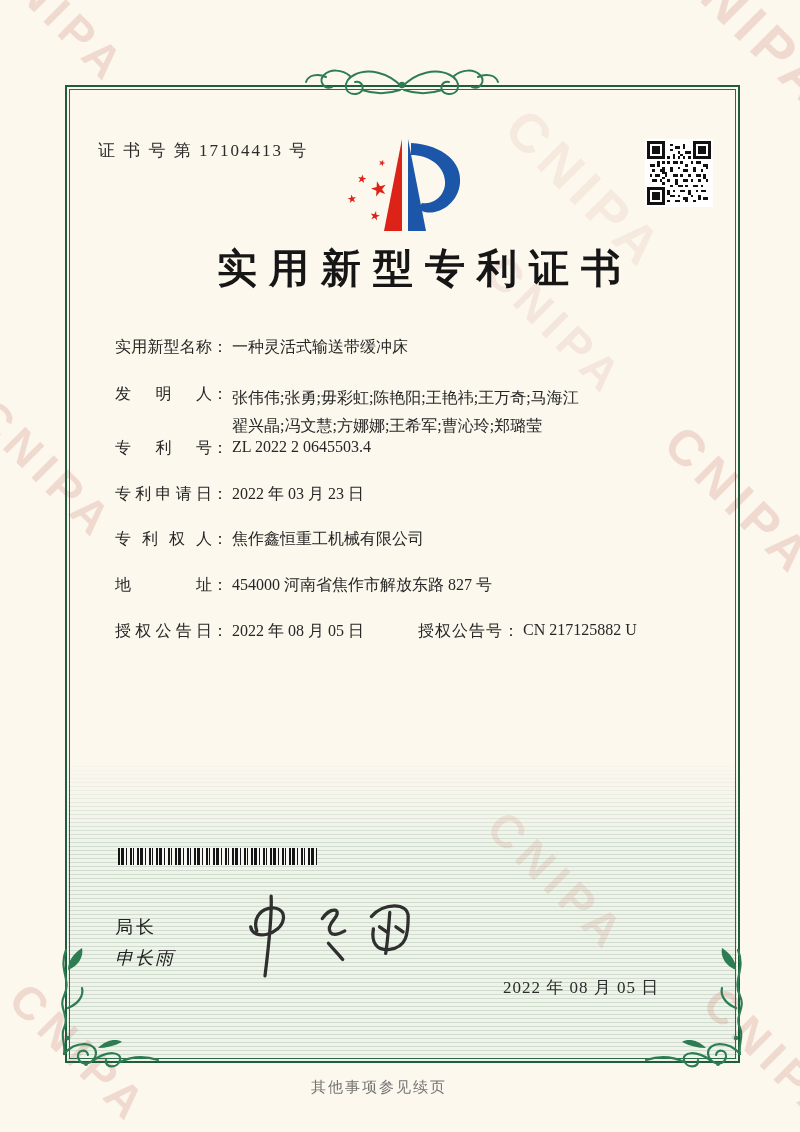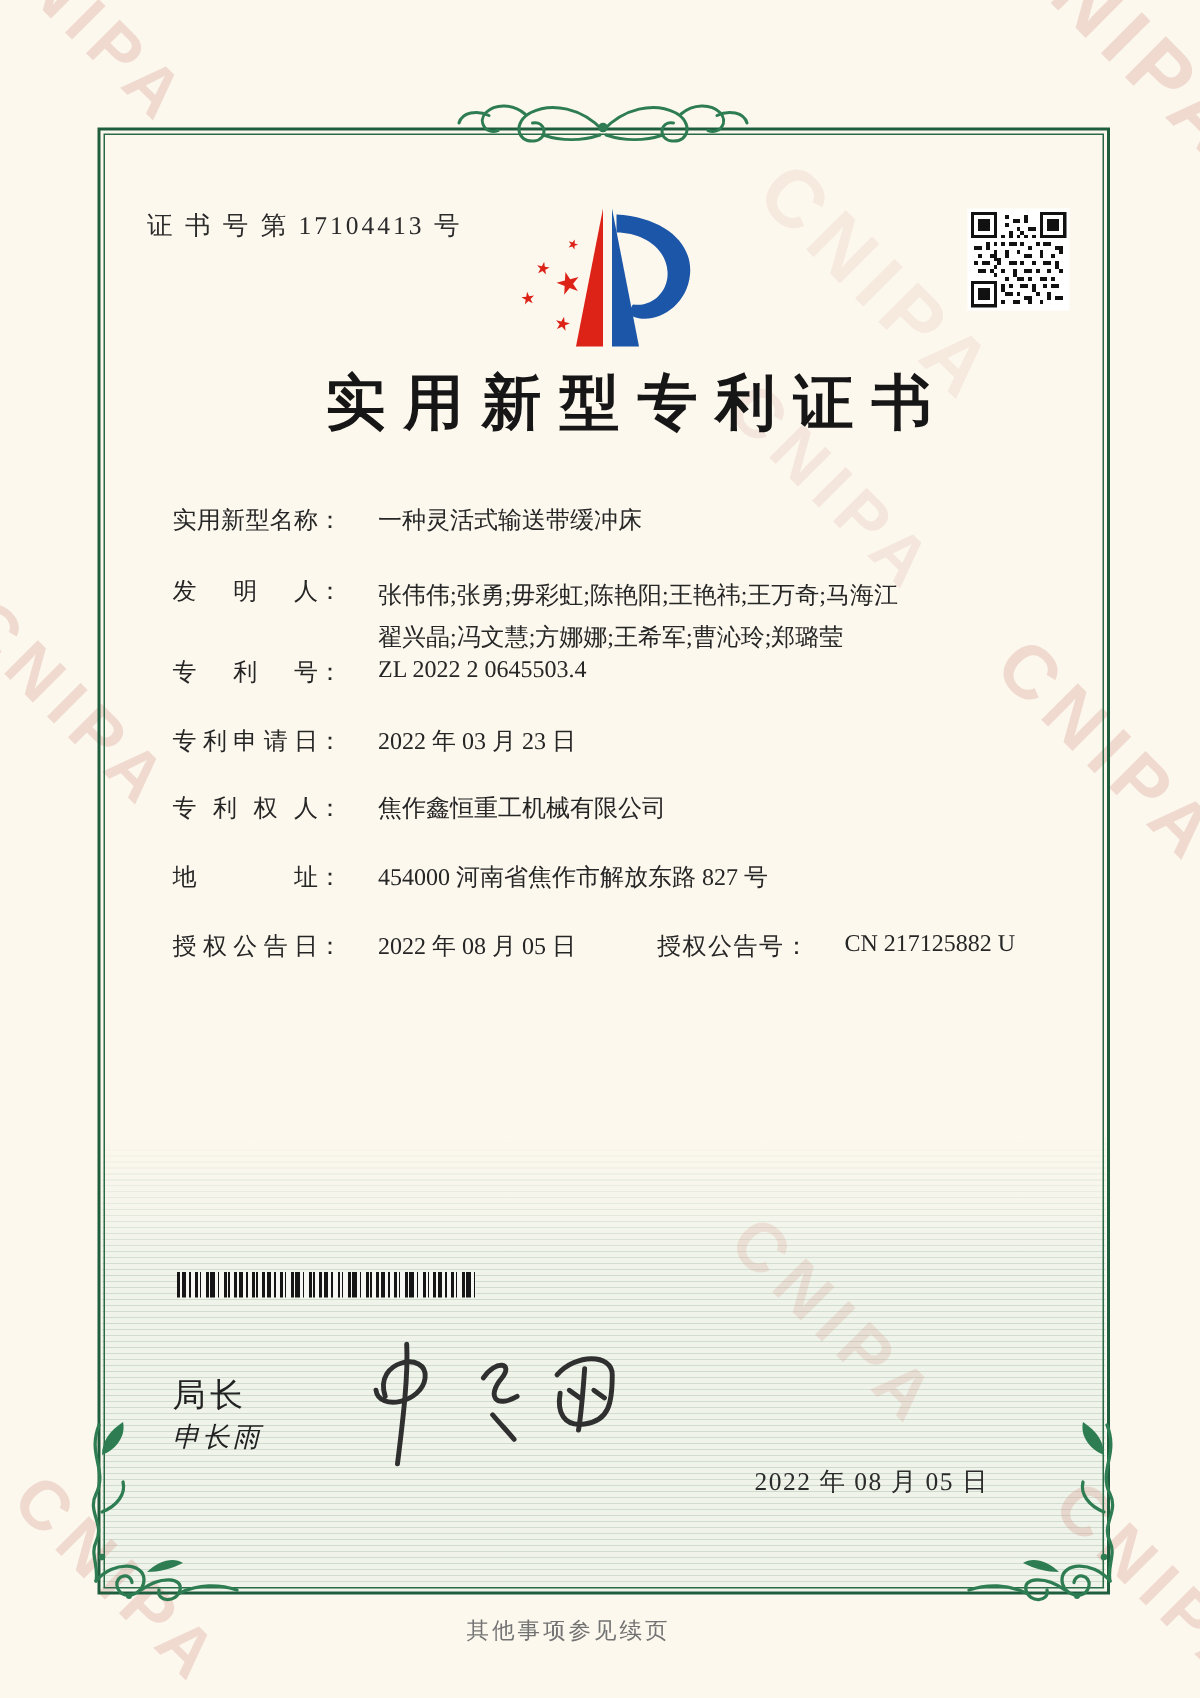--- a/index.html
+++ b/index.html
@@ -39,39 +39,39 @@
 
   
   .txt { position:absolute; z-index:4; color:#2b2b2b; }
   .cert-no { left:98px; top:139px; font-size:17px; letter-spacing:2px; }
   .title { left:65px; top:241px; width:675px; text-align:center; font-size:40px; font-weight:bold;
            letter-spacing:12px; text-indent:12px; color:#161616;padding-left:33px; }
 
   .row { position:absolute; z-index:4; left:115px; display:flex; font-size:16px; color:#262626; }
   .row .lbl { display:inline-block; width:97px; text-align:justify; text-align-last:justify; }
   .row .colon { width:16px; }
-  .row .val { margin-left:24px; white-space:nowrap; }
+  .row .val { margin-left:4px; white-space:nowrap; }
   .row .val .vline { line-height:28px; }
   .r0{ top:337px; } .r1{ top:384px; } .r2{ top:438px; } .r3{ top:484px; }
   .r4{ top:529px; } .r5{ top:575px; } .r6{ top:621px; }
   .pair2 { margin-left:54px; display:flex; }
   .pair2 .lbl2 { letter-spacing:1px; }
 
   .paras { position:absolute; z-index:4; left:115px; top:656px; width:575px; }
   .paras p { font-size:16px; line-height:30px; text-align:justify; text-indent:2em; color:#2e2e2e; }
 
   .barcode { position:absolute; z-index:4; left:118px; top:848px; width:199px; height:17px;
     background:repeating-linear-gradient(90deg,
       #151515 0 2px, #f6f6f2 2px 3px,
       #151515 3px 6px, #f6f6f2 6px 8px,
       #151515 8px 9px, #f6f6f2 9px 12px,
       #151515 12px 14px, #f6f6f2 14px 15px,
       #151515 15px 16px, #f6f6f2 16px 19px); }
 
-  .signer-role { left:115px; top:915px; font-size:22px; letter-spacing:3px; color:#222; }
+  .signer-role { left:115px; top:915px; font-size:18px; letter-spacing:3px; color:#222; }
   .signer-name { left:115px; top:946px; font-size:18px; letter-spacing:2px; color:#222;font-style:italic; }
   .signature { position:absolute; z-index:4; left:228px; top:890px; width:210px; height:90px; }
   .issue-date { left:503px; top:976px; font-size:17px; letter-spacing:1px; }
 
   .page-info { left:65px; top:1034px; width:675px; text-align:center; font-size:14px; color:#333; }
   .footer-note { left:0; top:1078px; width:758px; text-align:center; font-size:15px; color:#737373; letter-spacing:2px; }
 
   .logo { position:absolute; z-index:4; left:332px; top:131px; width:136px; height:106px; }
   .qr { position:absolute; z-index:4; left:645px; top:139px; width:68px; height:68px; background:#fff; padding:2px; }
 </style>

